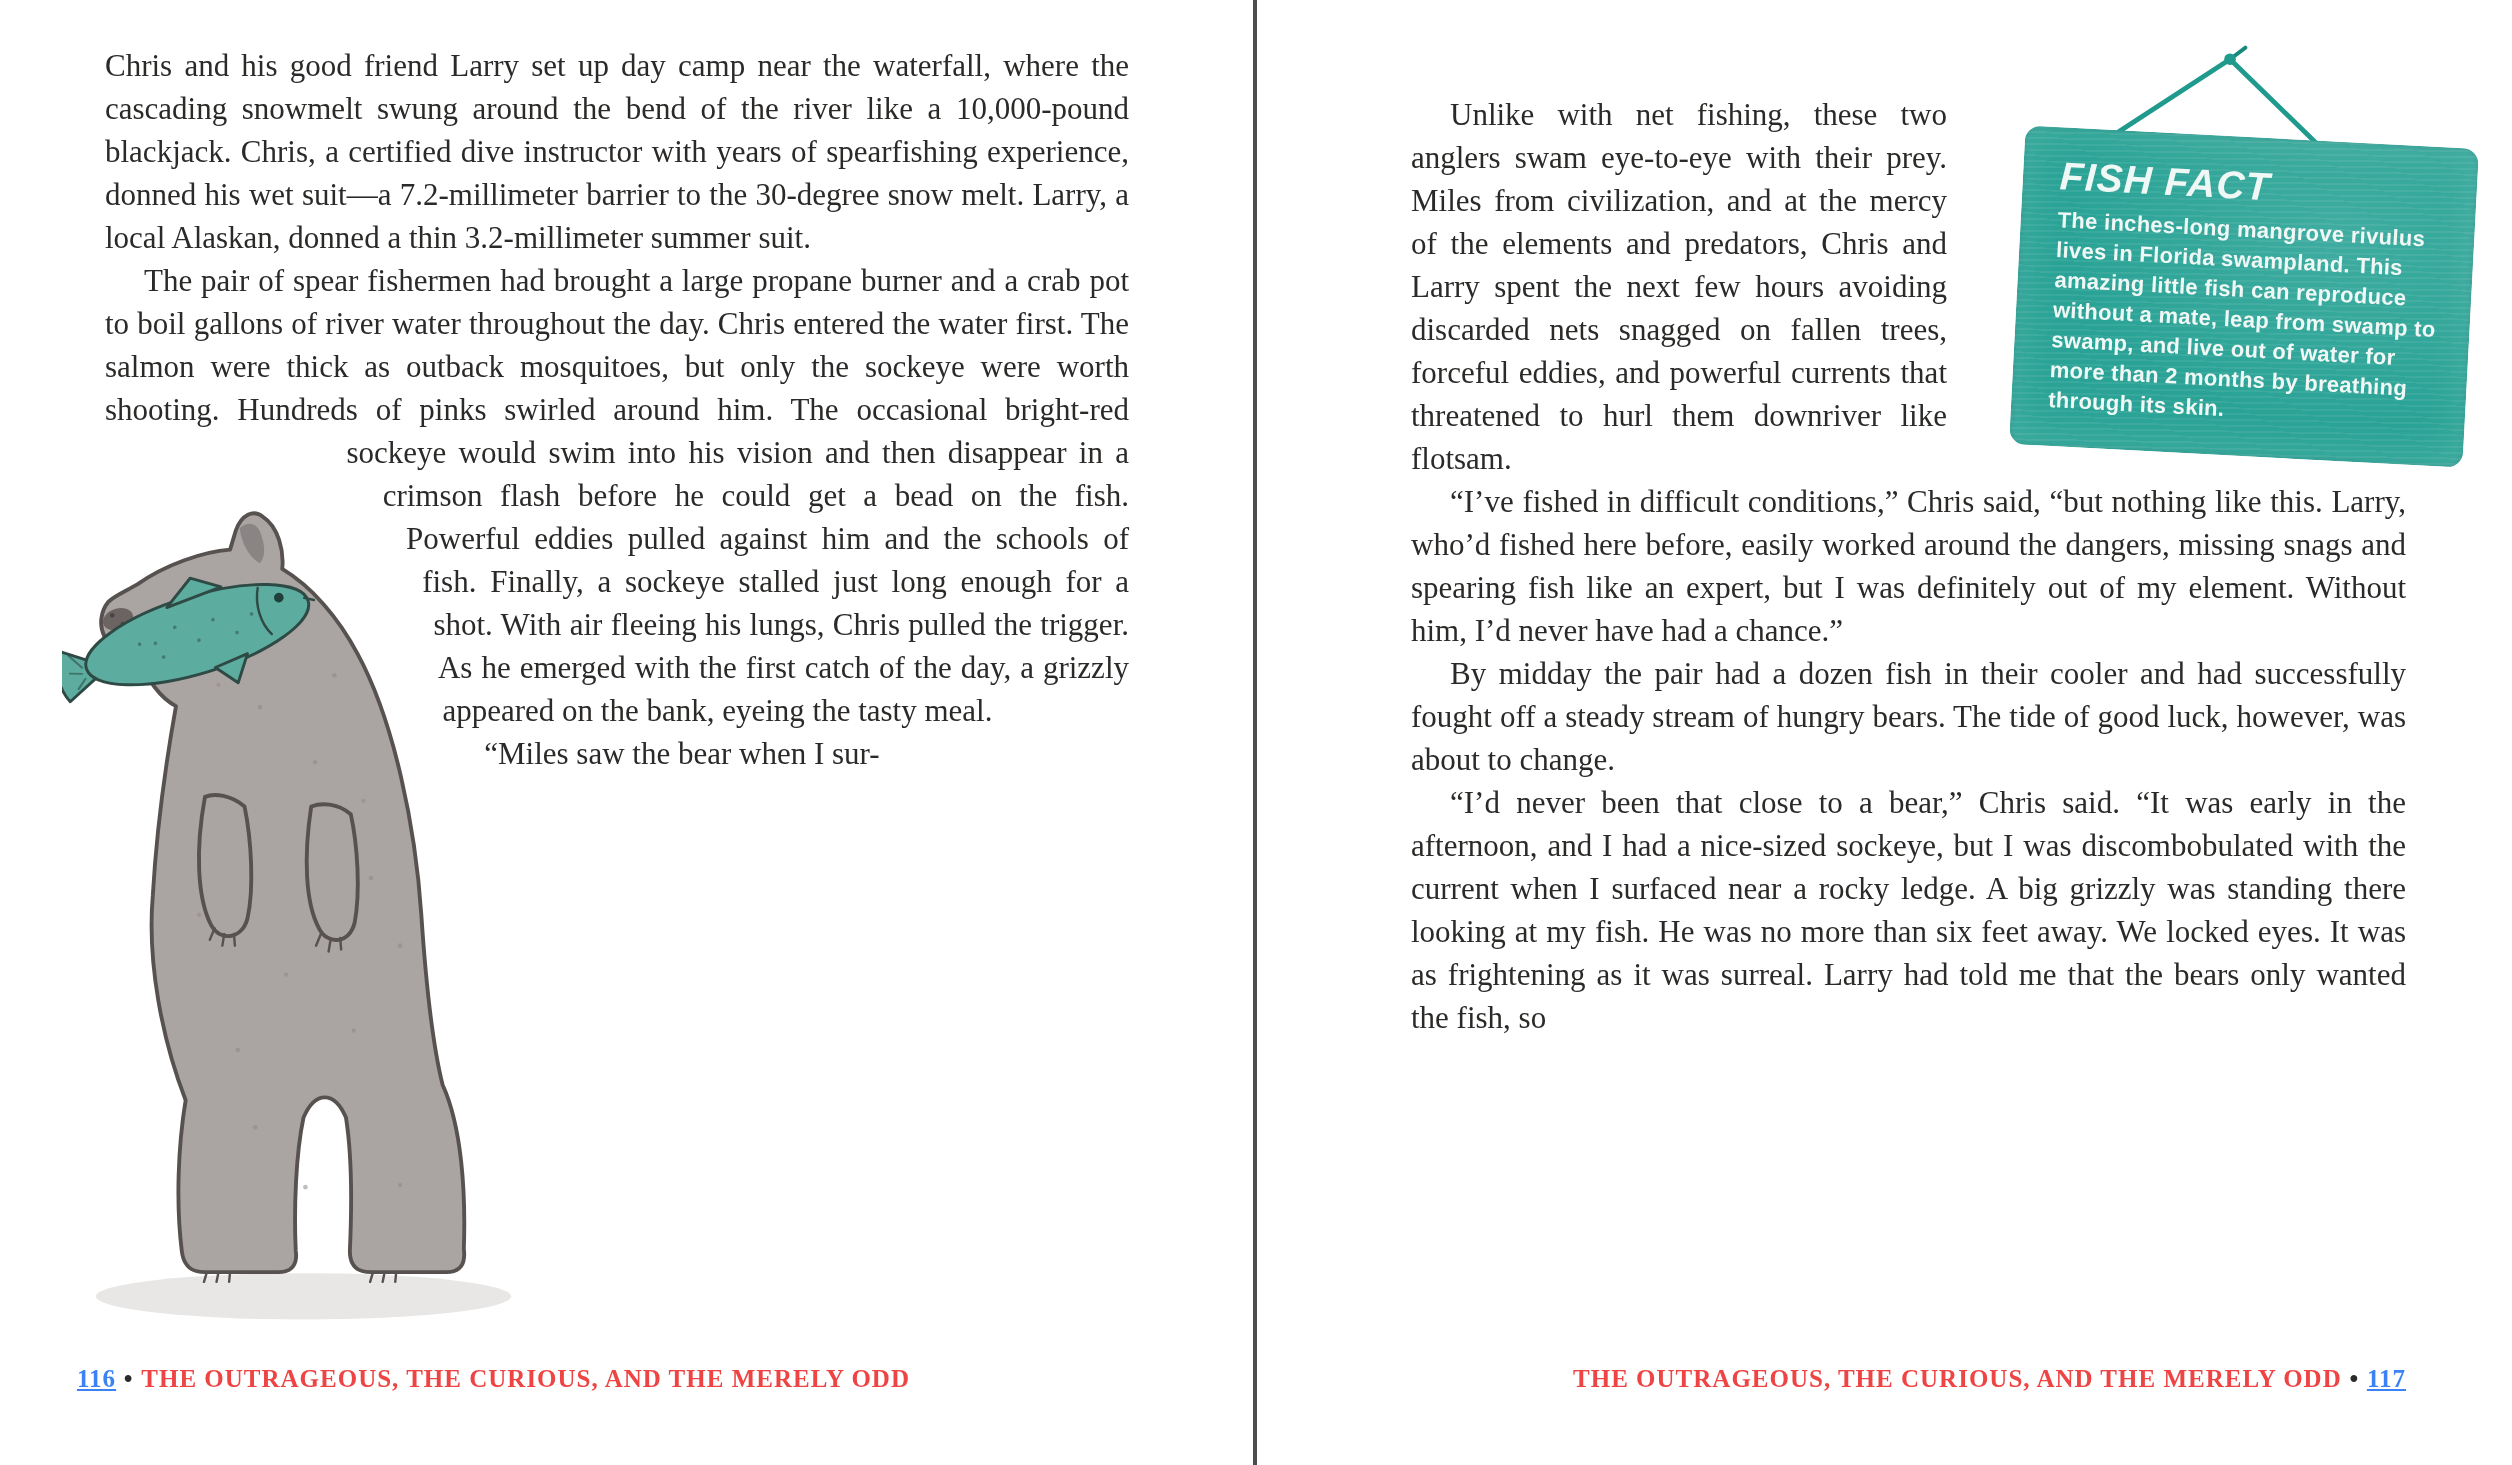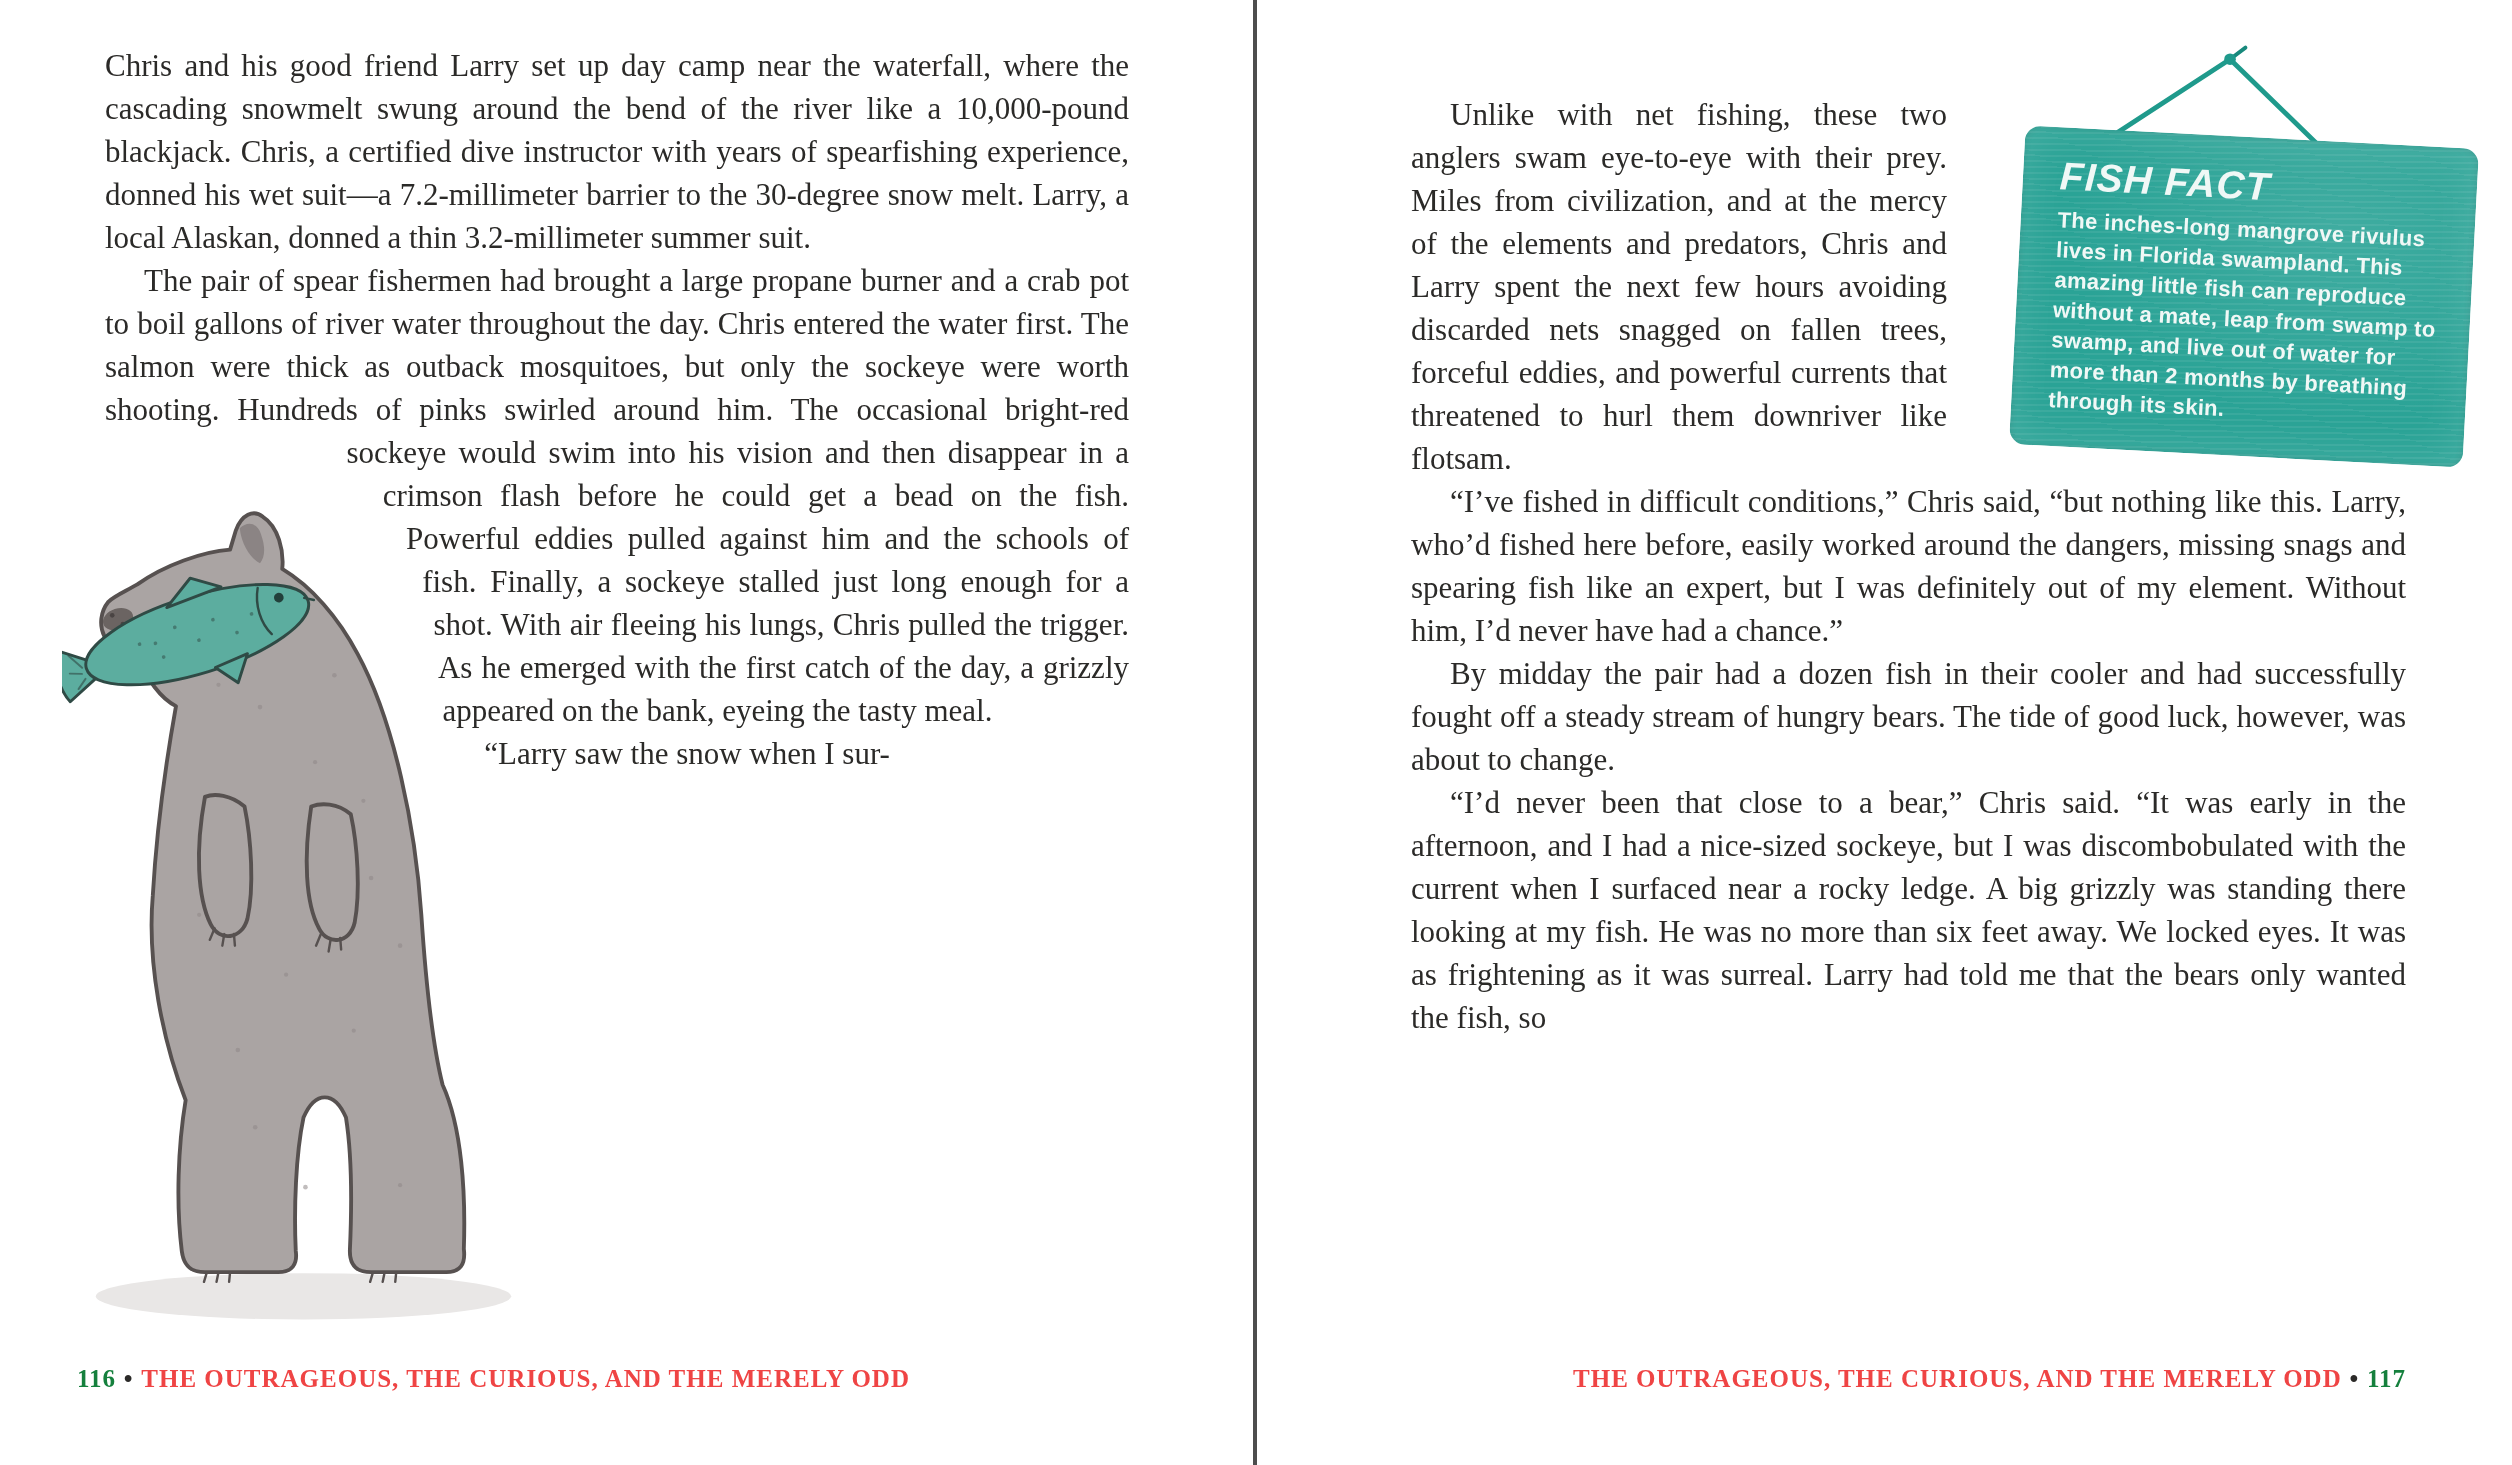--- a/index.html
+++ b/index.html
@@ -92,21 +92,21 @@
   
   .footer {
     position: absolute; top: 1365px;
     font-weight: bold;
     font-size: 25px;
     letter-spacing: 1px;
     white-space: nowrap;
   }
   #footer-left  { left: 77px; }
   #footer-right { right: 106px; text-align: left; }
-  .footer .num   { color: #15803d; }
+  .footer .num   { color: #3b82f6; text-decoration: underline; }
   .footer .sep   { color: #2b2a28; margin: 0 7.7px; }
   .footer .title { color: #ef4444; }
 </style>
 </head>
 <body>
 
 <div class="divider"></div>
 
 <div class="text-col" id="left-col">
 
@@ -190,21 +190,21 @@
             <circle cx="180" cy="140" r="1.9"></circle>
           <circle cx="96" cy="126" r="1.9"></circle>
             <circle cx="200" cy="126" r="1.9"></circle>
         </g>
       </g>
     </svg>
   </div>
 
   <p class="para">Chris and his good friend Larry set up day camp near the waterfall, where the cascading snowmelt swung around the bend of the river like a 10,000-pound blackjack. Chris, a certified dive instructor with years of spearfishing experience, donned his wet suit—a 7.2-millimeter barrier to the 30-degree snow melt. Larry, a local Alaskan, donned a thin 3.2-millimeter summer suit.</p>
   <p class="para indent">The pair of spear fishermen had brought a large propane burner and a crab pot to boil gallons of river water throughout the day. Chris entered the water first. The salmon were thick as outback mosquitoes, but only the sockeye were worth shooting. Hundreds of pinks swirled around him. The occasional bright-red sockeye would swim into his vision and then disappear in a crimson flash before he could get a bead on the fish. Powerful eddies pulled against him and the schools of fish. Finally, a sockeye stalled just long enough for a shot. With air fleeing his lungs, Chris pulled the trigger. As he emerged with the first catch of the day, a grizzly appeared on the bank, eyeing the tasty meal.</p>
-  <p class="para indent">“Larry saw the snow when I sur-</p>
+  <p class="para indent">“Miles saw the bear when I sur-</p>
 </div>
 
 <div class="text-col" id="right-col">
 
   <div class="sign-float">
     <svg class="string-svg" viewBox="0 0 475 170" fill="none" stroke-linecap="round">
       <path d="M 293 23 L 95 152" stroke="#1f9a8c" stroke-width="5"></path>
       <path d="M 293 23 L 408 135" stroke="#1f9a8c" stroke-width="5"></path>
       <g>
         <path d="M 293 23 L 309 11" stroke="#17897c" stroke-width="4"></path>

